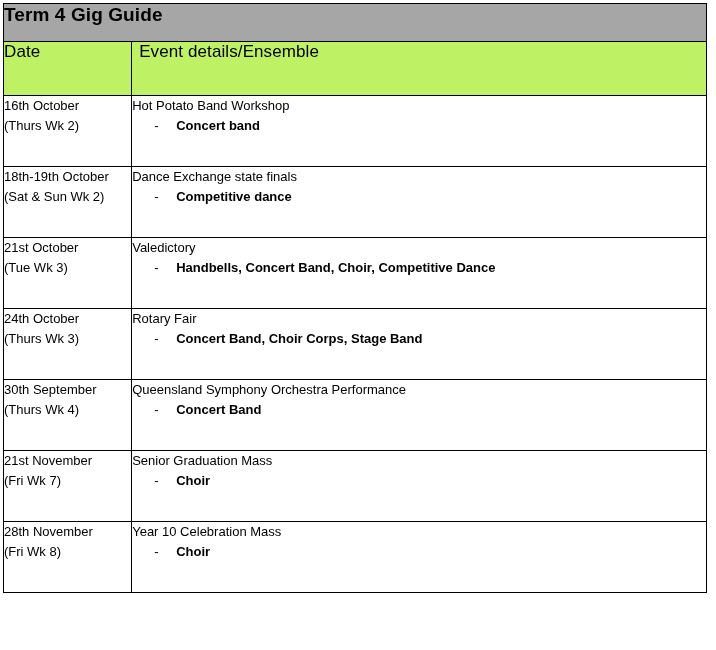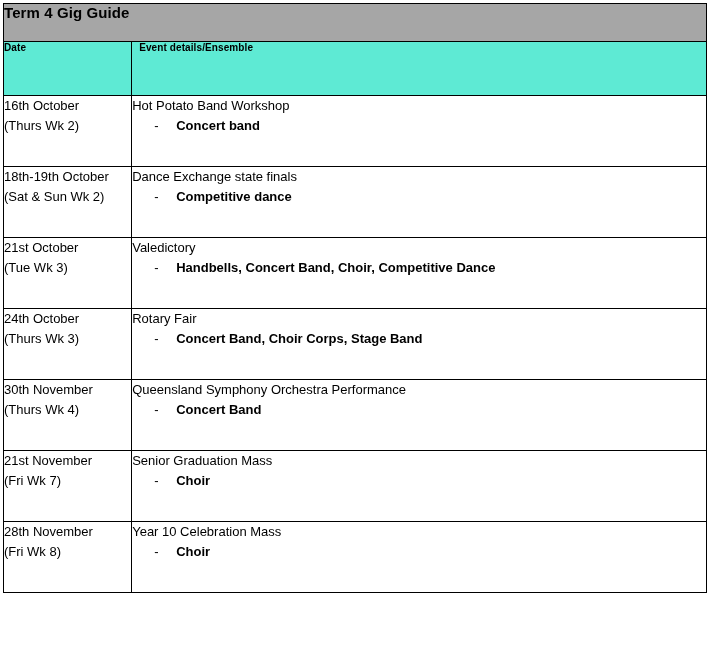--- a/index.html
+++ b/index.html
@@ -36,31 +36,31 @@
     vertical-align: top;
     padding: 0;
   }
 
   
   .title-cell {
     background: #a6a6a6;
     height: 37px;
     padding: 8px 0 0 8px;
     font-weight: bold;
-    font-size: 15px;
+    font-size: 19px;
     letter-spacing: 0.1px;
   }
 
   
   .head-cell {
-    background: #5eead4;
+    background: #bef264;
     height: 53px;
     padding: 13px 0 0 8px;
-    font-weight: bold;
-    font-size: 10px;
+    font-weight: normal;
+    font-size: 17px;
     letter-spacing: 0.1px;
   }
   .head-cell.second {
     padding-left: 7px;
   }
 
   
   .date-cell {
     height: 70px;
     padding: 9px 0 0 8px;
@@ -151,21 +151,21 @@
             <span class="date-line">24th October</span>
             <span class="date-line">(Thurs Wk 3)</span>
           </td>
           <td class="detail-cell">
             <span class="event-title">Rotary Fair</span>
             <span class="bullet-line"><span class="bullet-dash">-</span><span class="bullet-text">Concert Band, Choir Corps, Stage Band</span></span>
           </td>
         </tr>
         <tr>
           <td class="date-cell">
-            <span class="date-line">30th November</span>
+            <span class="date-line">30th September</span>
             <span class="date-line">(Thurs Wk 4)</span>
           </td>
           <td class="detail-cell">
             <span class="event-title">Queensland Symphony Orchestra Performance</span>
             <span class="bullet-line"><span class="bullet-dash">-</span><span class="bullet-text">Concert Band</span></span>
           </td>
         </tr>
         <tr>
           <td class="date-cell">
             <span class="date-line">21st November</span>

